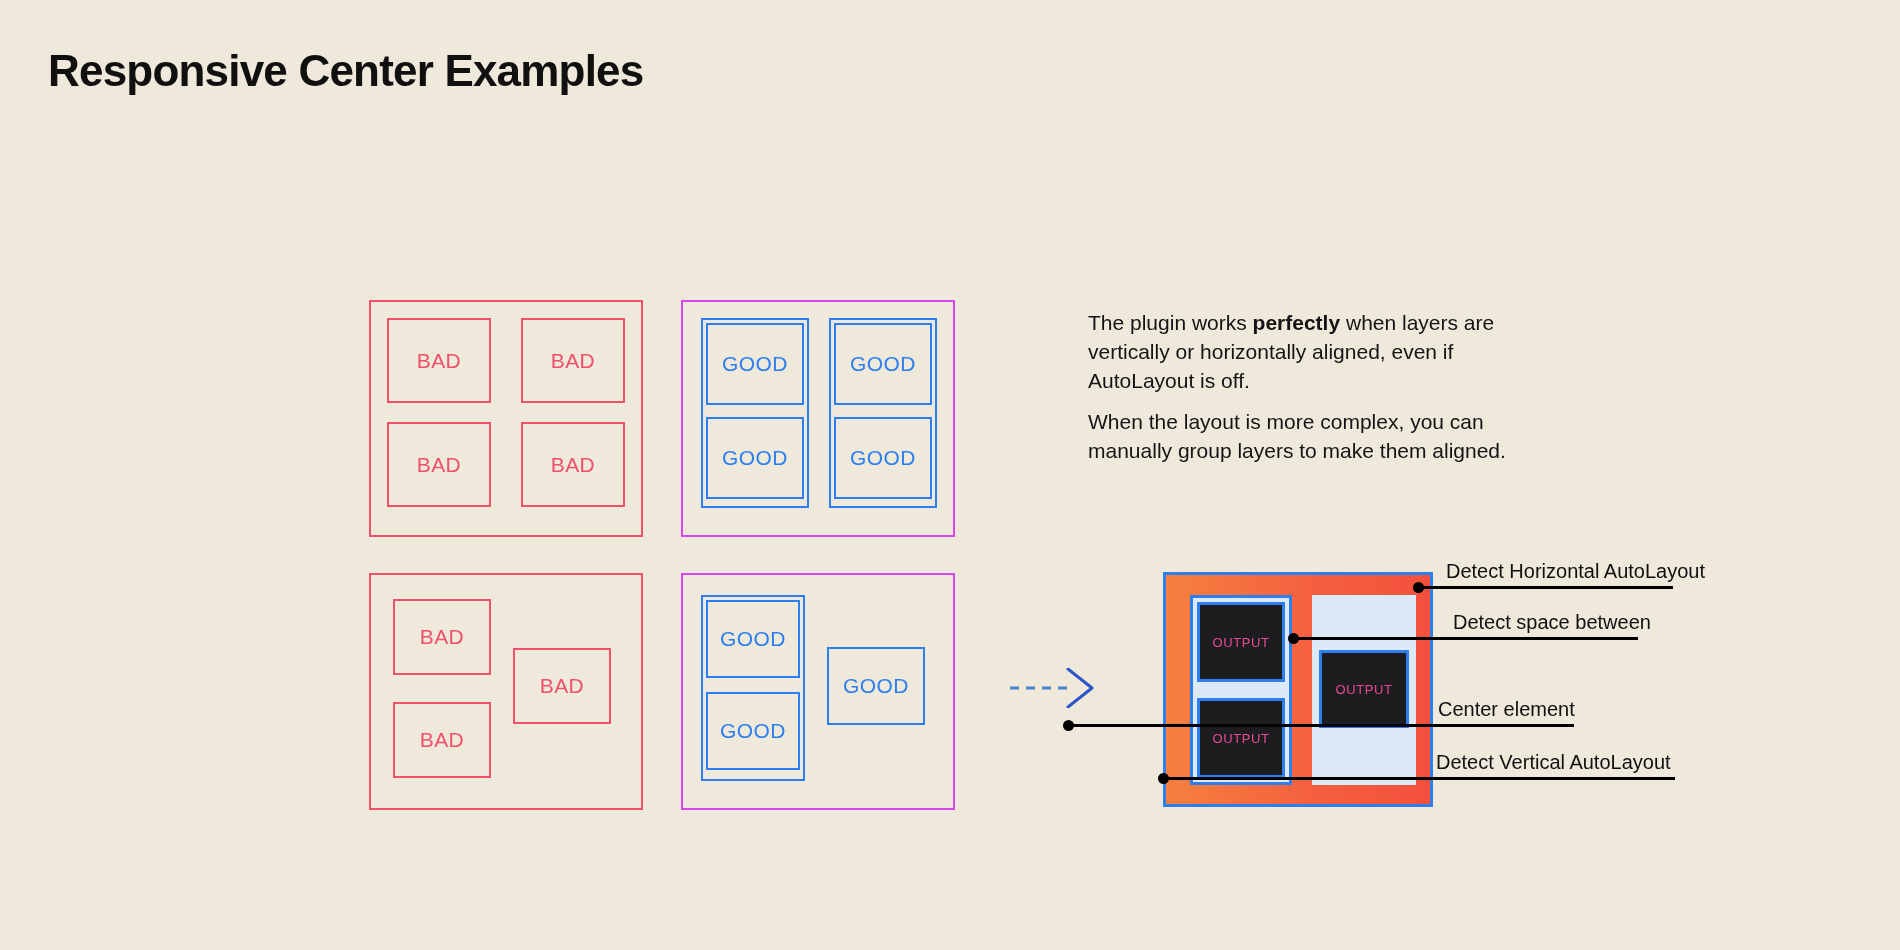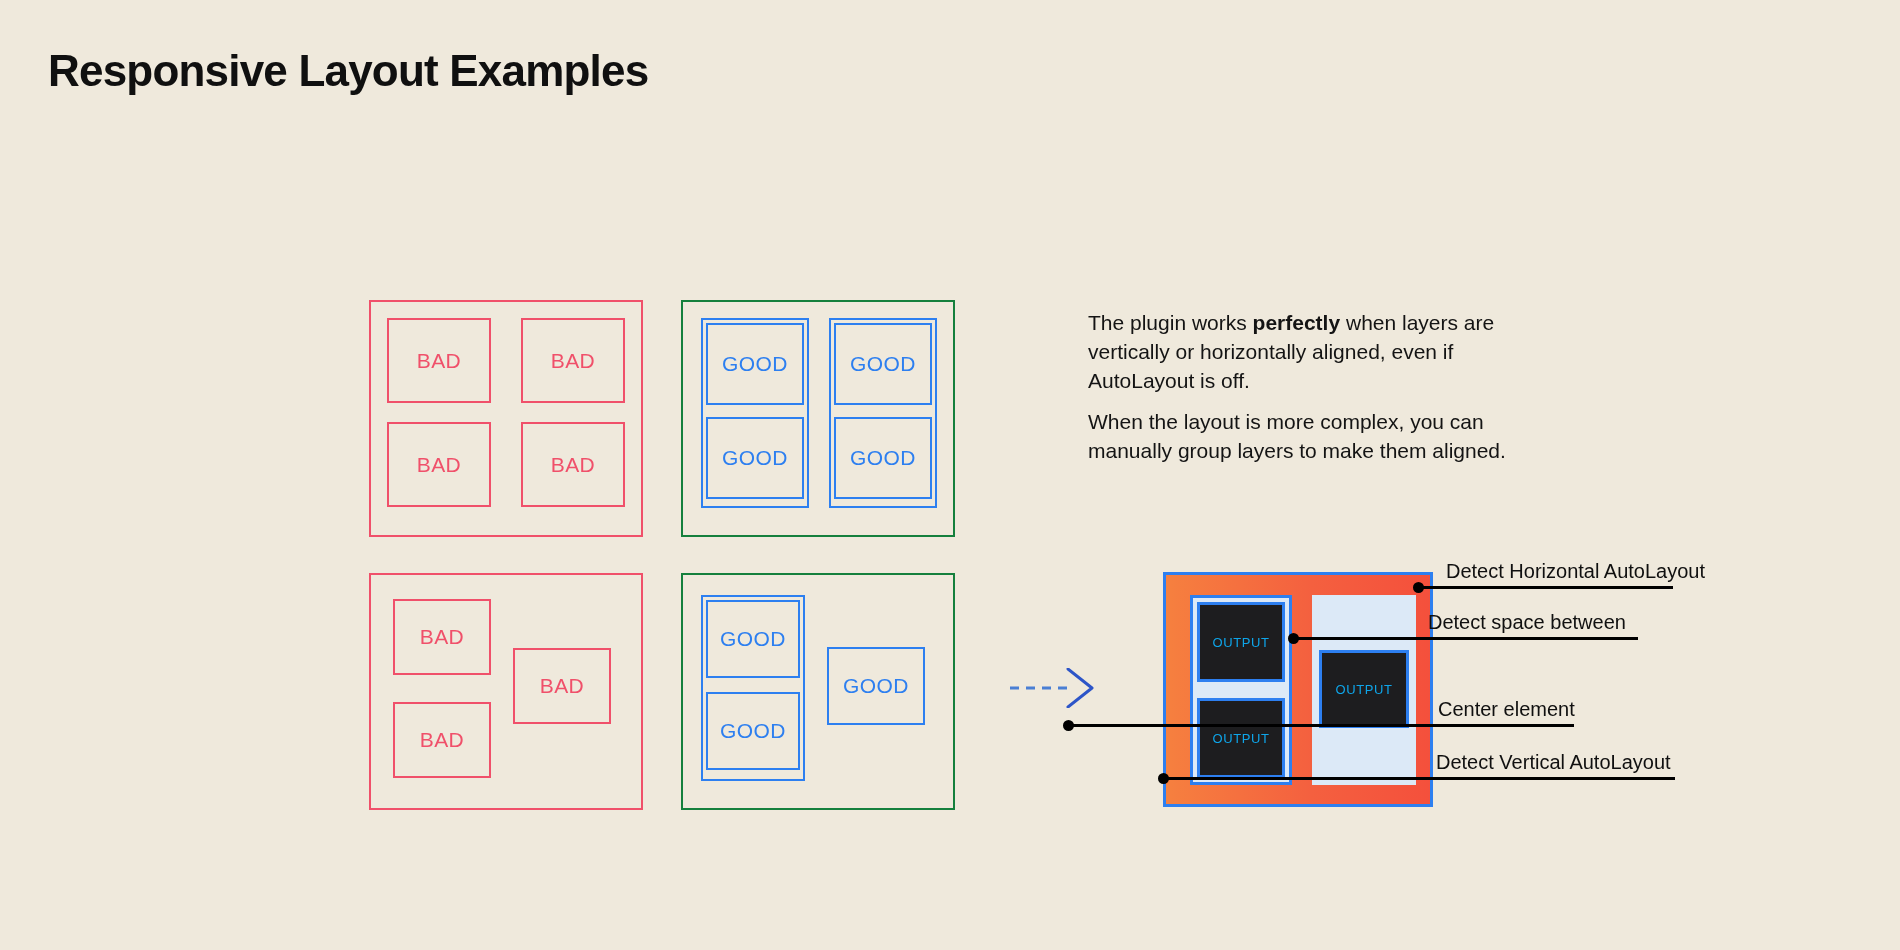--- a/index.html
+++ b/index.html
@@ -28,21 +28,21 @@
     white-space: nowrap;
   }
 
   
   .example-frame {
     position: absolute;
     background: transparent;
     padding-left: 44px;
   }
   .frame-bad  { border: 2px solid #f0506a; }
-  .frame-good { border: 2px solid #15803d; }
+  .frame-good { border: 2px solid #d946ef; }
 
   
   .box {
     position: absolute;
     display: flex;
     align-items: center;
     justify-content: center;
     font-size: 21px;
     letter-spacing: 0.4px;
   }
@@ -110,21 +110,21 @@
     border: 3px solid #2d7ff0;
     padding: 4px;
   }
   .output-chip {
     position: absolute;
     background: #1d1d1f;
     border: 3px solid #2d7ff0;
     display: flex;
     align-items: center;
     justify-content: center;
-    color: #0ea5e9;
+    color: #ec4899;
     font-size: 13px;
     letter-spacing: 0.6px;
   }
   #chip-left-top    { left: 4px;  top: 4px;   width: 88px;  height: 80px; }
   #chip-left-bottom { left: 4px;  top: 100px; width: 88px;  height: 80px; }
 
   
   #col-right-panel {
     position: absolute;
     left: 146px;
@@ -164,21 +164,21 @@
   }
   
   #callout-h-auto   { left: 1418px; top: 586px;  width: 255px; }
   #callout-space    { left: 1293px; top: 637px;  width: 345px; }
   #callout-center   { left: 1068px; top: 724px;  width: 506px; }
   #callout-v-auto   { left: 1163px; top: 777px;  width: 512px; }
 </style>
 </head>
 <body>
 
-<h1 id="page-title">Responsive Layout Examples</h1>
+<h1 id="page-title">Responsive Center Examples</h1>
 
 <div class="example-frame frame-bad" id="ex-bad-grid">
   <div class="box box-bad" style="left:16px;  top:16px;  width:104px; height:85px;">BAD</div>
   <div class="box box-bad" style="left:150px; top:16px;  width:104px; height:85px;">BAD</div>
   <div class="box box-bad" style="left:16px;  top:120px; width:104px; height:85px;">BAD</div>
   <div class="box box-bad" style="left:150px; top:120px; width:104px; height:85px;">BAD</div>
 </div>
 
 <div class="example-frame frame-good" id="ex-good-grid">
   <div class="good-group" style="left:18px; top:16px; width:108px; height:190px;">
@@ -232,21 +232,21 @@
 
 <div class="callout" id="callout-h-auto">
   <div class="callout-dot"></div>
   <div class="callout-line" style="left:0; width:255px;"></div>
   <div class="callout-label" style="left:28px;">Detect Horizontal AutoLayout</div>
 </div>
 
 <div class="callout" id="callout-space">
   <div class="callout-dot"></div>
   <div class="callout-line" style="left:0; width:345px;"></div>
-  <div class="callout-label" style="left:135px;">Detect space between</div>
+  <div class="callout-label" style="left:160px;">Detect space between</div>
 </div>
 
 <div class="callout" id="callout-center">
   <div class="callout-dot"></div>
   <div class="callout-line" style="left:0; width:506px;"></div>
   <div class="callout-label" style="left:370px;">Center element</div>
 </div>
 
 <div class="callout" id="callout-v-auto">
   <div class="callout-dot"></div>

